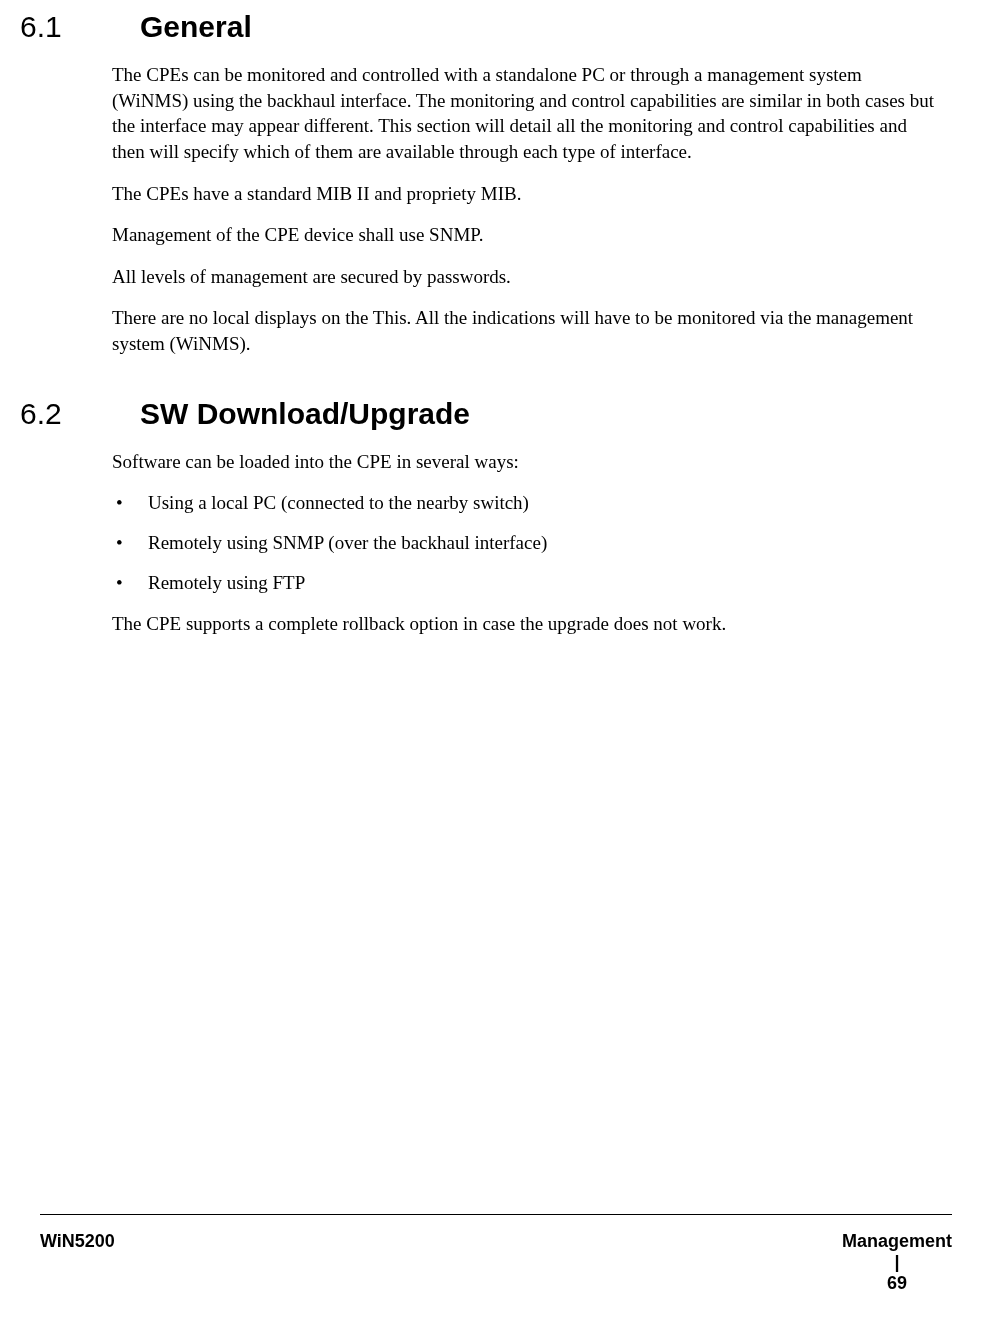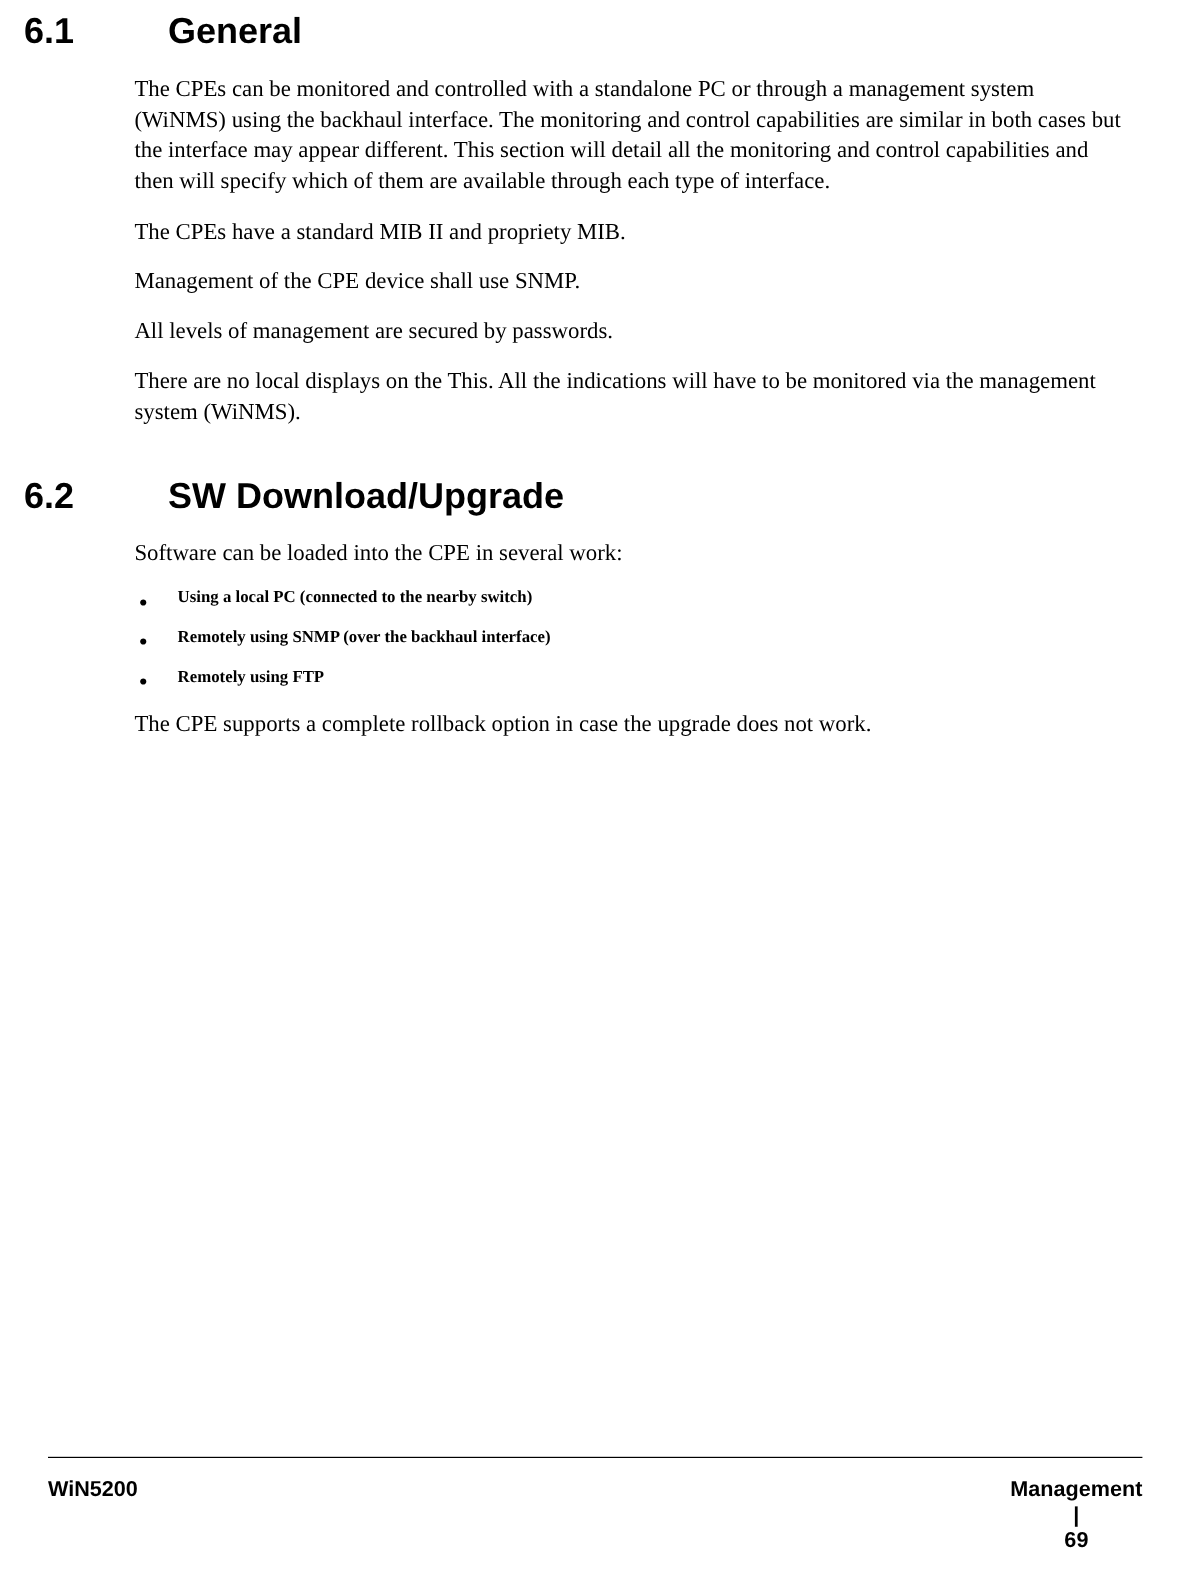--- a/index.html
+++ b/index.html
@@ -21,21 +21,21 @@
     .section {
       margin-bottom: 40px;
     }
     .section-header {
       display: flex;
       align-items: baseline;
       margin-bottom: 18px;
     }
     .section-number {
       font-family: 'Century Gothic', 'Futura', 'Avant Garde', sans-serif;
-      font-weight: bold;
+      font-weight: normal;
       font-size: 30px;
       width: 120px;
       flex-shrink: 0;
     }
     .section-title {
       font-family: 'Century Gothic', 'Futura', 'Avant Garde', sans-serif;
       font-weight: bold;
       font-size: 30px;
     }
     .section-body {
@@ -47,26 +47,25 @@
       line-height: 1.35;
       margin-bottom: 16px;
       color: #000;
     }
     .bullet-list {
       list-style: none;
       margin-bottom: 16px;
     }
     .bullet-item {
       font-family: 'Palatino Linotype', 'Book Antiqua', Palatino, serif;
-      font-size: 14px;
+      font-size: 19px;
       line-height: 1.35;
       margin-bottom: 14px;
       padding-left: 36px;
       position: relative;
-      font-weight: bold;
     }
     .bullet-item::before {
       content: "•";
       position: absolute;
       left: 4px;
       font-size: 19px;
     }
     .footer {
       position: absolute;
       bottom: 30px;
@@ -106,21 +105,21 @@
       <p class="para">There are no local displays on the This. All the indications will have to be monitored via the management system (WiNMS).</p>
     </div>
   </div>
 
   <div class="section">
     <div class="section-header">
       <div class="section-number">6.2</div>
       <div class="section-title">SW Download/Upgrade</div>
     </div>
     <div class="section-body">
-      <p class="para">Software can be loaded into the CPE in several work:</p>
+      <p class="para">Software can be loaded into the CPE in several ways:</p>
       <ul class="bullet-list">
         <li class="bullet-item">Using a local PC (connected to the nearby switch)</li>
         <li class="bullet-item">Remotely using SNMP (over the backhaul interface)</li>
         <li class="bullet-item">Remotely using FTP</li>
       </ul>
       <p class="para">The CPE supports a complete rollback option in case the upgrade does not work.</p>
     </div>
   </div>
 </div>
 

